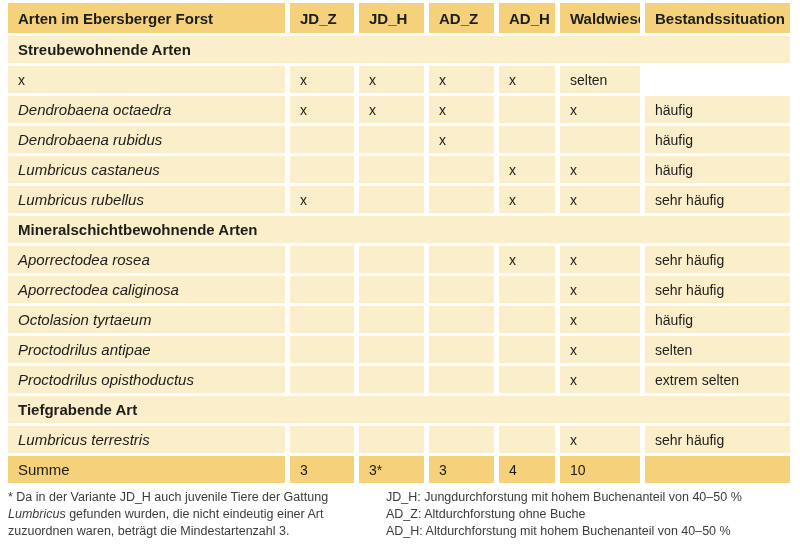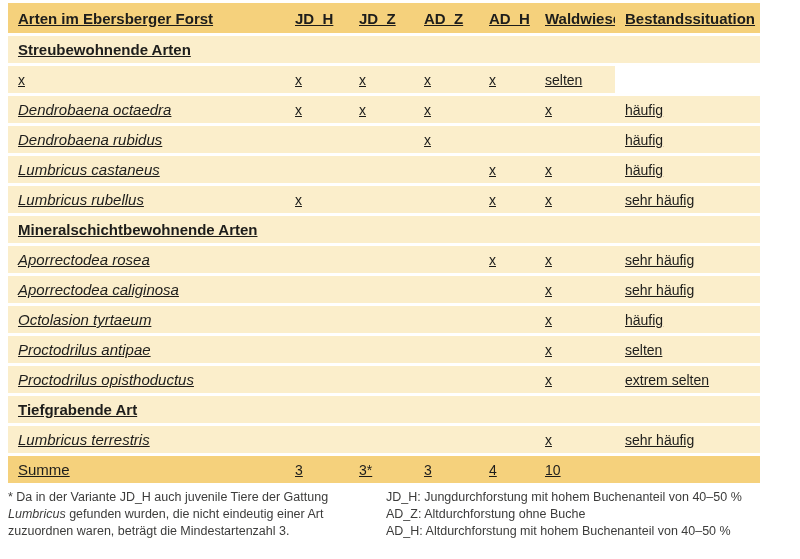--- a/index.html
+++ b/index.html
@@ -5,22 +5,22 @@
   html, body { margin:0; padding:0; }
   body {
     width:800px; height:559px; background:#ffffff; overflow:hidden;
     font-family:"Liberation Sans", sans-serif; color:var(--text, #1d1d1b);
     position:relative;
   }
   .tbl { position:absolute; left:8px; top:3px; width:782px; }
   .row {
     display:grid;
     grid-template-columns:277px 64px 65px 65px 56px 80px 145px;
+    column-gap:5px;
     margin-bottom:3px;
-    text-decoration:underline;
   }
   .cell {
     background:var(--cream, #fbeecb);
     height:27px; box-sizing:border-box;
     display:flex; align-items:center;
     padding-left:10px; font-size:15px; line-height:1;
     white-space:nowrap; overflow:hidden;
   }
   .header-row .cell { height:30px; background:var(--gold, #f5d17c); font-weight:bold; }
   .summary-row .cell { background:var(--gold, #f5d17c); }
@@ -34,22 +34,22 @@
   .footnote { width:378px; }
   .legend { flex:1; }
 </style>
 </head>
 <body style="--gold: #f5d17c; --cream: #fbeecb; --text: #1d1d1b; --fncolor: #3c3c3b;">
 
 <div class="tbl">
 
   <div class="row header-row">
     <div class="cell">Arten im Ebersberger Forst</div>
+    <div class="cell">JD_Z</div>
     <div class="cell">JD_H</div>
-    <div class="cell">JD_Z</div>
     <div class="cell">AD_Z</div>
     <div class="cell">AD_H</div>
     <div class="cell">Waldwiese</div>
     <div class="cell">Bestandssituation</div>
   </div>
 
   <div id="tbody">
       <div class="row">
         <div class="cell section">Streubewohnende Arten</div>
       </div>

